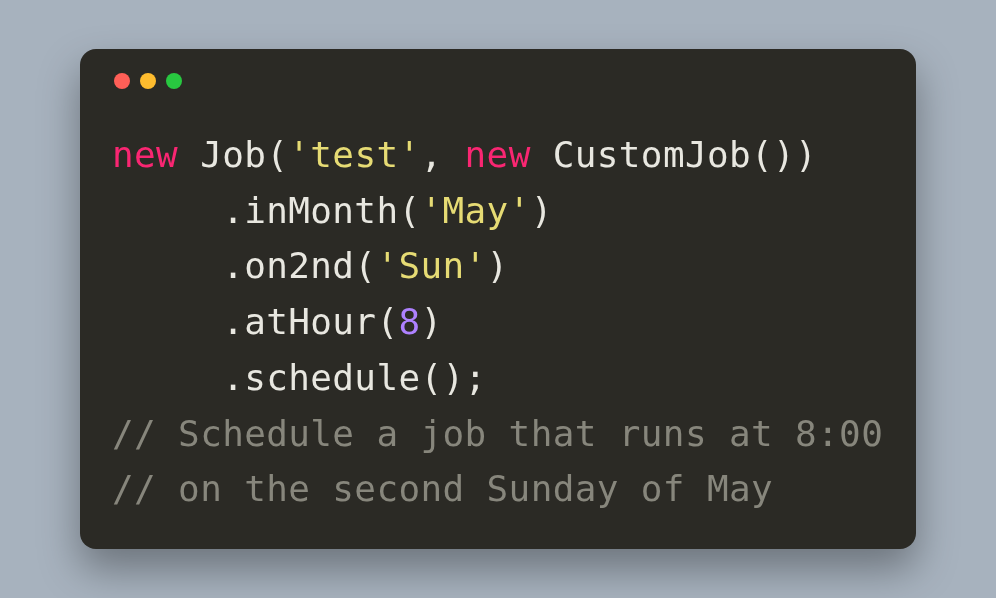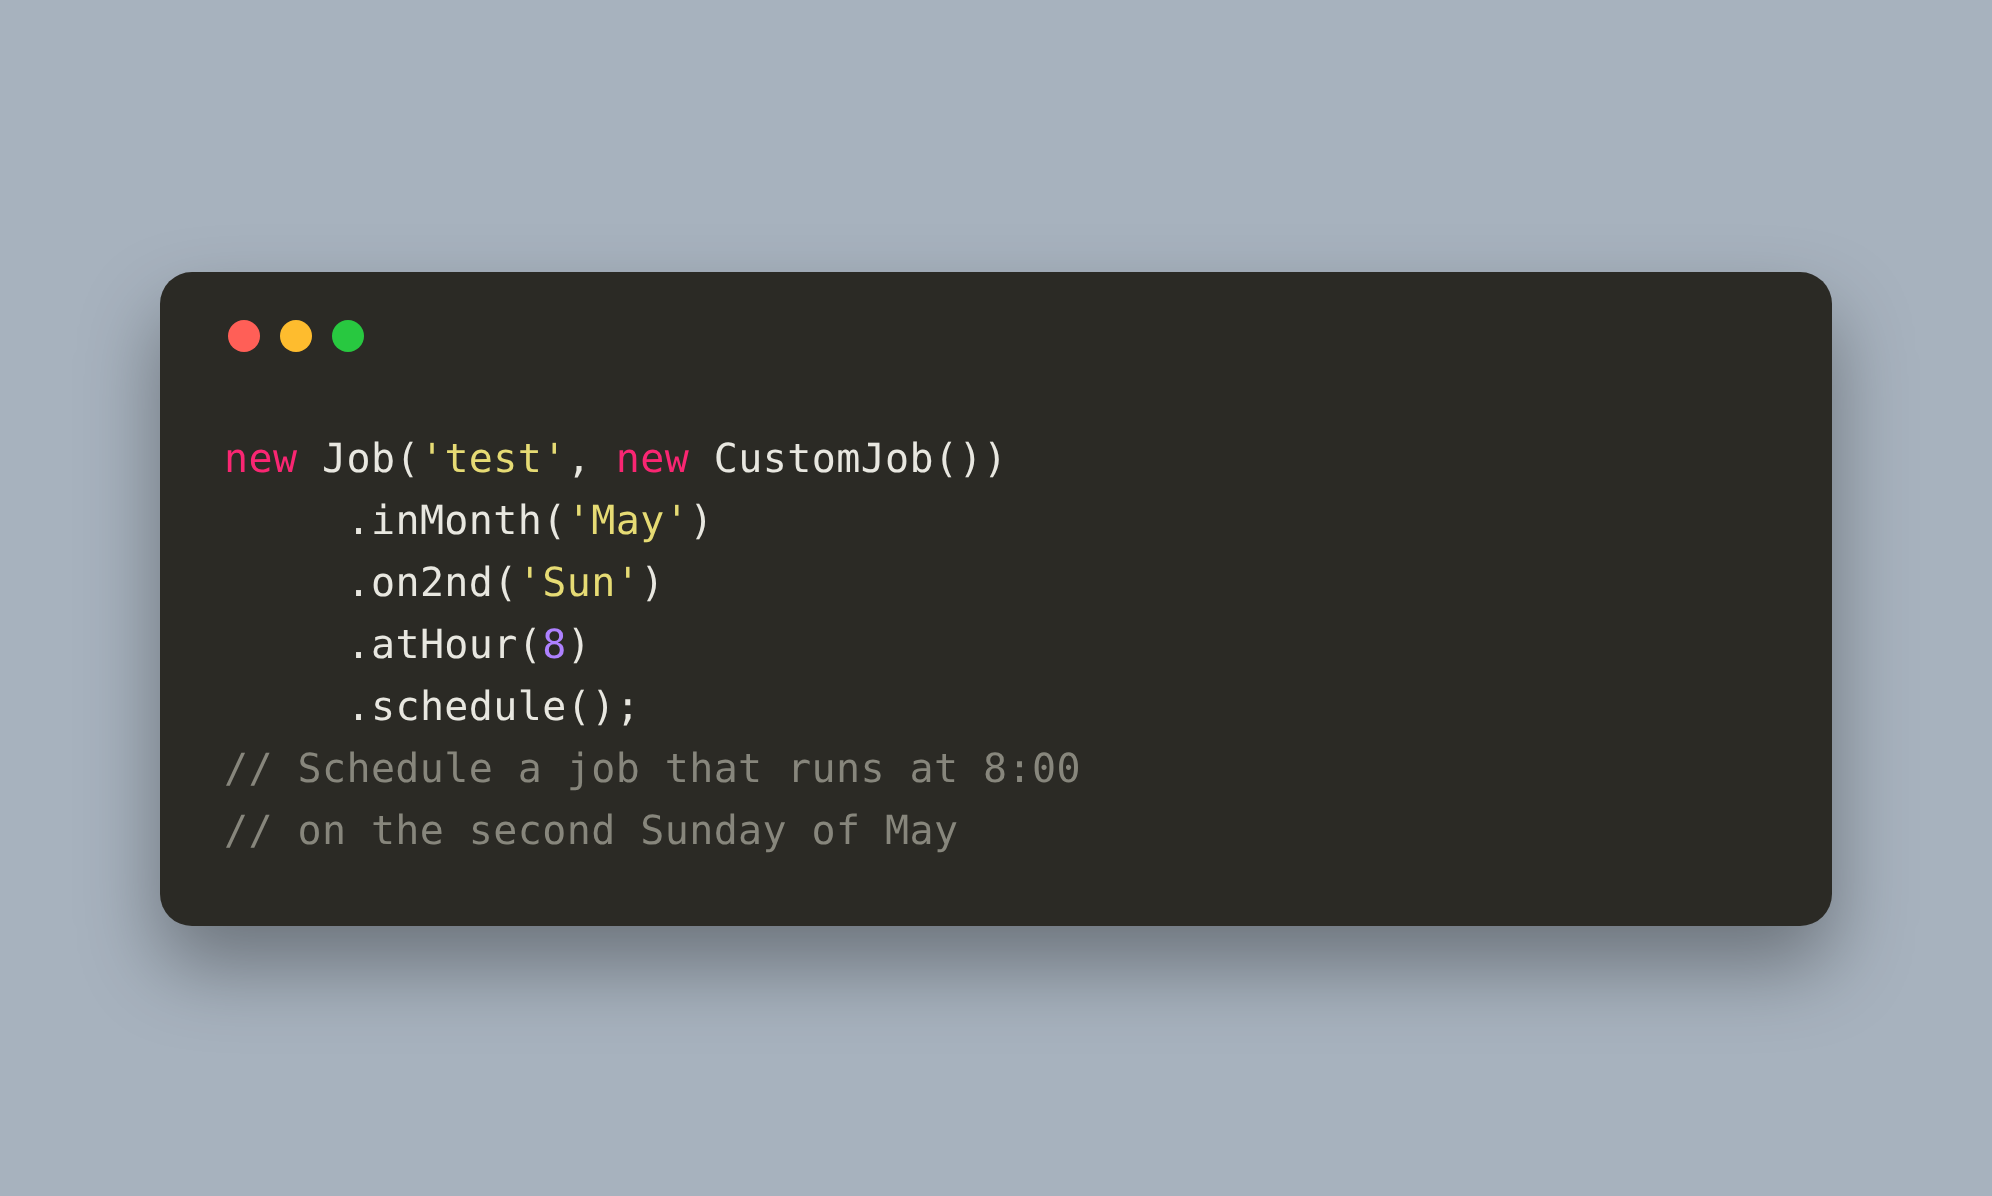--- a/index.html
+++ b/index.html
@@ -31,21 +31,21 @@
     }
     .dot {
       width: 16px;
       height: 16px;
       border-radius: 50%;
     }
     .dot-red { background: #ff5f57; }
     .dot-yellow { background: #febc2e; }
     .dot-green { background: #28c840; }
     .code {
-      font-size: 20px;
+      font-size: 36px;
       line-height: 1.55;
       white-space: pre;
       color: #e8e7e0;
       letter-spacing: 0.01em;
     }
     .tk-keyword { color: #f92672; }
     .tk-plain { color: #e8e7e0; }
     .tk-string { color: #e6db74; }
     .tk-number { color: #ae81ff; }
     .tk-comment { color: #87867c; }

